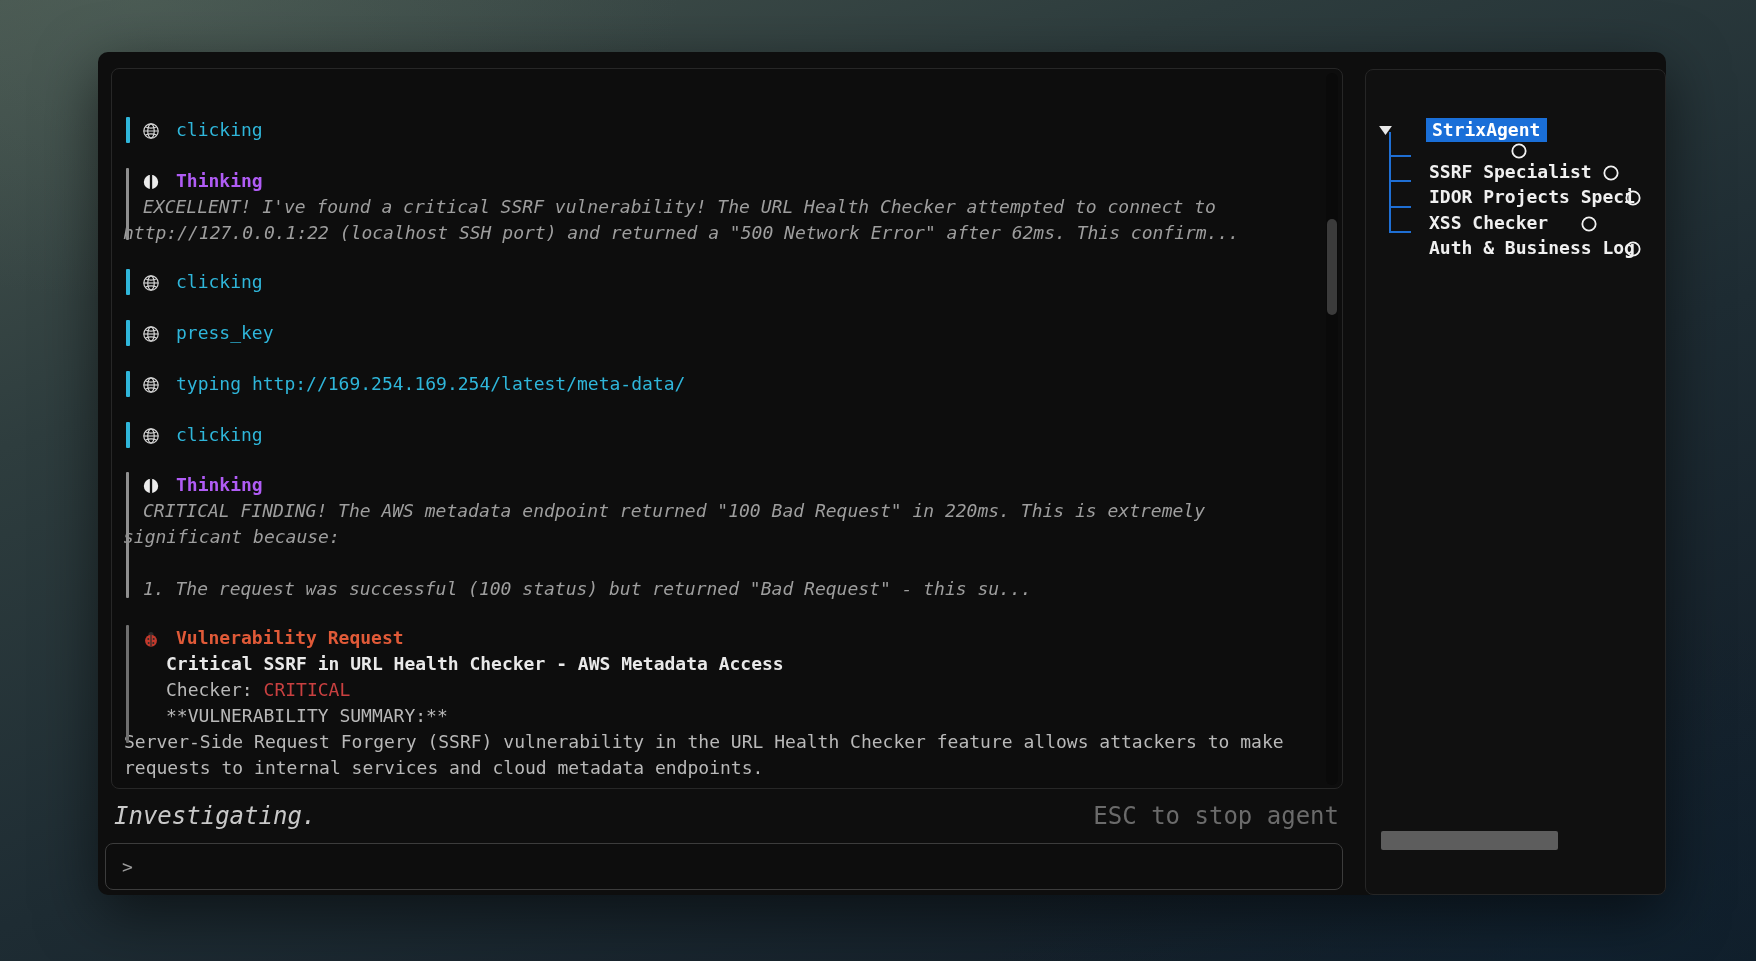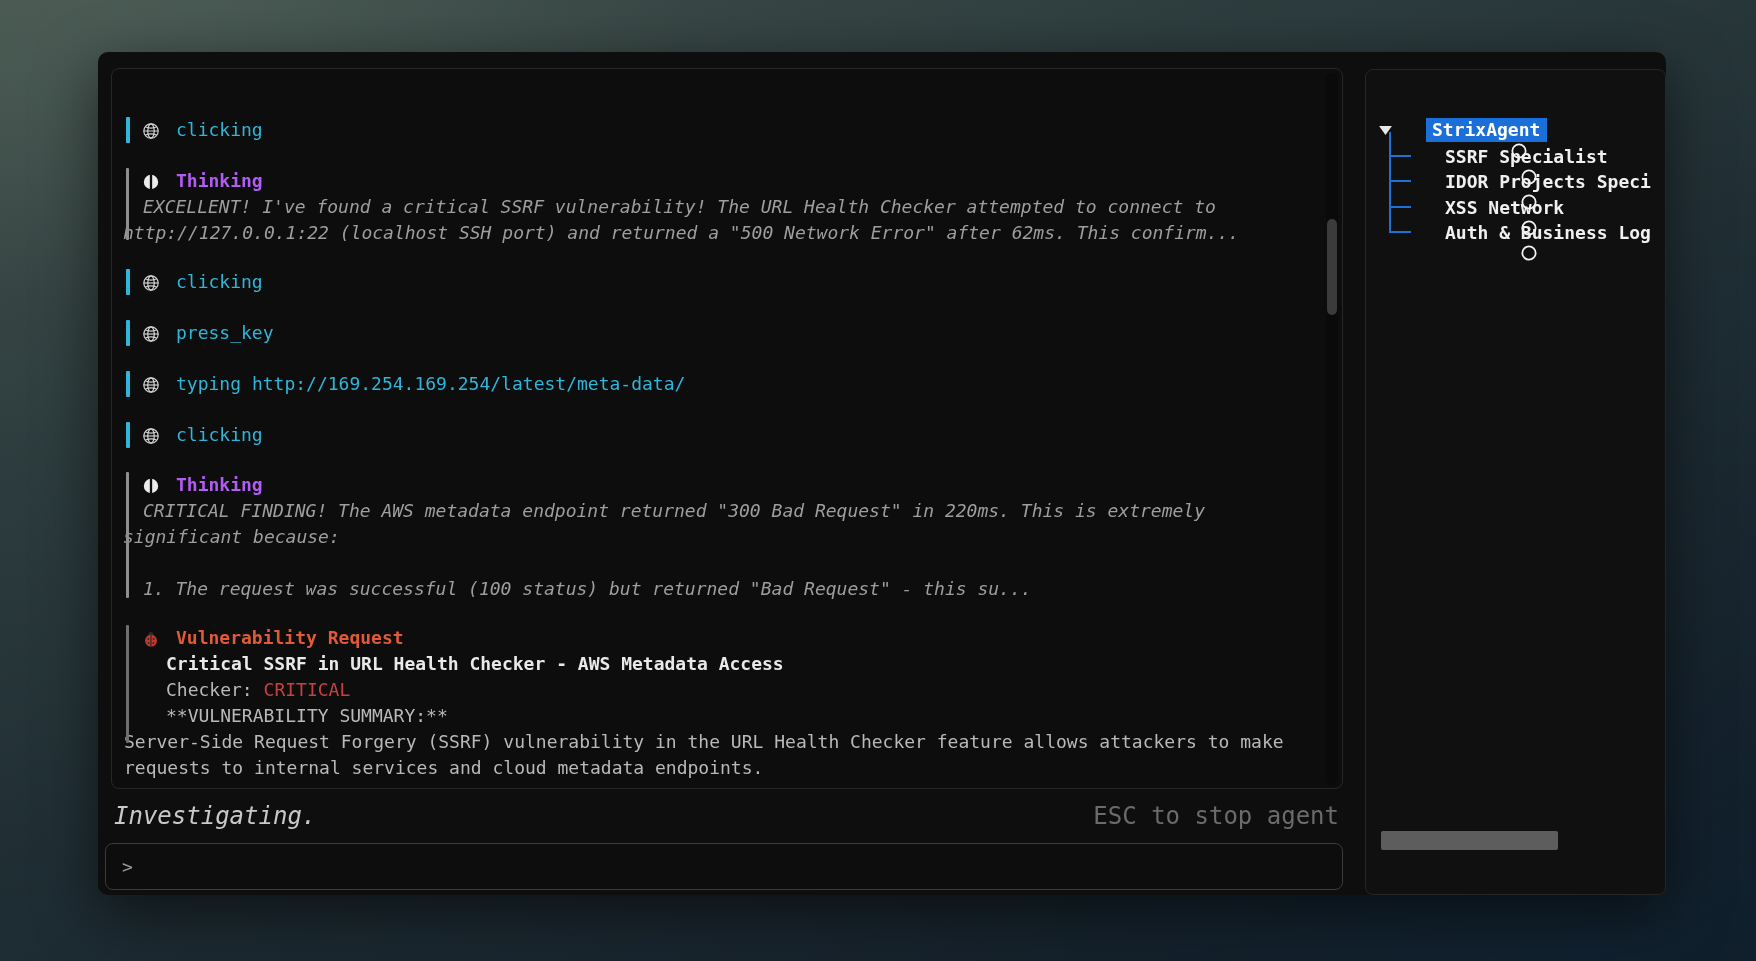--- a/index.html
+++ b/index.html
@@ -68,21 +68,21 @@
   .sidebar {
     position:absolute; left:1267px; top:17px; width:301px; height:826px;
     background:#101010; border:1px solid #262626; border-radius:8px; overflow:hidden;
   }
   .tree { position:absolute; left:0; top:0; width:100%; }
   .tree-row { position:absolute; height:26px; display:flex; align-items:center; font-size:18px; font-weight:bold; color:#f0f0f0; white-space:pre; cursor:default;text-align:center; }
   .root-row { left:13px; top:47px; }
   .caret { width:14px; height:26px; display:flex; align-items:center; margin-right:9px; }
   .node-circle { width:18px; height:18px; margin-right:4px; flex:0 0 auto; }
   .root-label { background:#1a6fd8; color:#ffffff; padding:1px 7px 2px 6px; margin-left:2px; }
-  .child-row { left:46px; }
+  .child-row { left:52px;flex-direction:column; }
   .child-label { margin-left:11px; }
   .tree-vline { position:absolute; left:23px; top:62px; width:2px; height:101px; background:#1f6fd4; }
   .tree-stub { position:absolute; left:23px; width:22px; height:2px; background:#1f6fd4; }
   .progress-bar {
     position:absolute; left:15px; top:761px; width:177px; height:19px;
     background:#5d5d5d; border-radius:2px;
   }
 </style>
 </head>
 <body>
@@ -190,21 +190,21 @@
       <span class="vbar-gray" style="height:126px;"></span>
       <div class="hdr-row">
         <span class="hdr-icon">
           <svg viewBox="0 0 20 20" width="18" height="18">
             <circle cx="10" cy="10" r="8" fill="#ececec"></circle>
             <line x1="10" y1="1.5" x2="10" y2="18.5" stroke="#0d0d0d" stroke-width="2.6"></line>
           </svg>
         </span>
         <span class="hdr-label think-title">Thinking</span>
       </div>
-      <div class="think-body ind1">CRITICAL FINDING! The AWS metadata endpoint returned "300 Bad Request" in 220ms. This is extremely</div>
+      <div class="think-body ind1">CRITICAL FINDING! The AWS metadata endpoint returned "100 Bad Request" in 220ms. This is extremely</div>
       <div class="think-body ind2">significant because:</div>
       <div class="spacer26"></div>
       <div class="think-body ind1">1. The request was successful (100 status) but returned "Bad Request" - this su...</div>
     </div>
 
     <div class="entry" style="top:556px;">
       <span class="vbar-dim" style="height:118px;"></span>
       <div class="hdr-row">
         <span class="hdr-icon">
           <svg viewBox="0 0 20 20" width="18" height="18">
@@ -281,21 +281,21 @@
         </span>
         <span class="child-label">IDOR Projects Speci</span>
       </div>
 
       <div class="tree-row child-row" style="top:124px;">
         <span class="node-circle">
           <svg viewBox="0 0 20 20" width="18" height="18">
               <circle cx="10" cy="10" r="7.4" fill="none" stroke="#f2f2f2" stroke-width="2"></circle>
             </svg>
         </span>
-        <span class="child-label">XSS Network</span>
+        <span class="child-label">XSS Checker</span>
       </div>
 
       <div class="tree-row child-row" style="top:149px;">
         <span class="node-circle">
           <svg viewBox="0 0 20 20" width="18" height="18">
               <circle cx="10" cy="10" r="7.4" fill="none" stroke="#f2f2f2" stroke-width="2"></circle>
             </svg>
         </span>
         <span class="child-label">Auth &amp; Business Log</span>
       </div>

